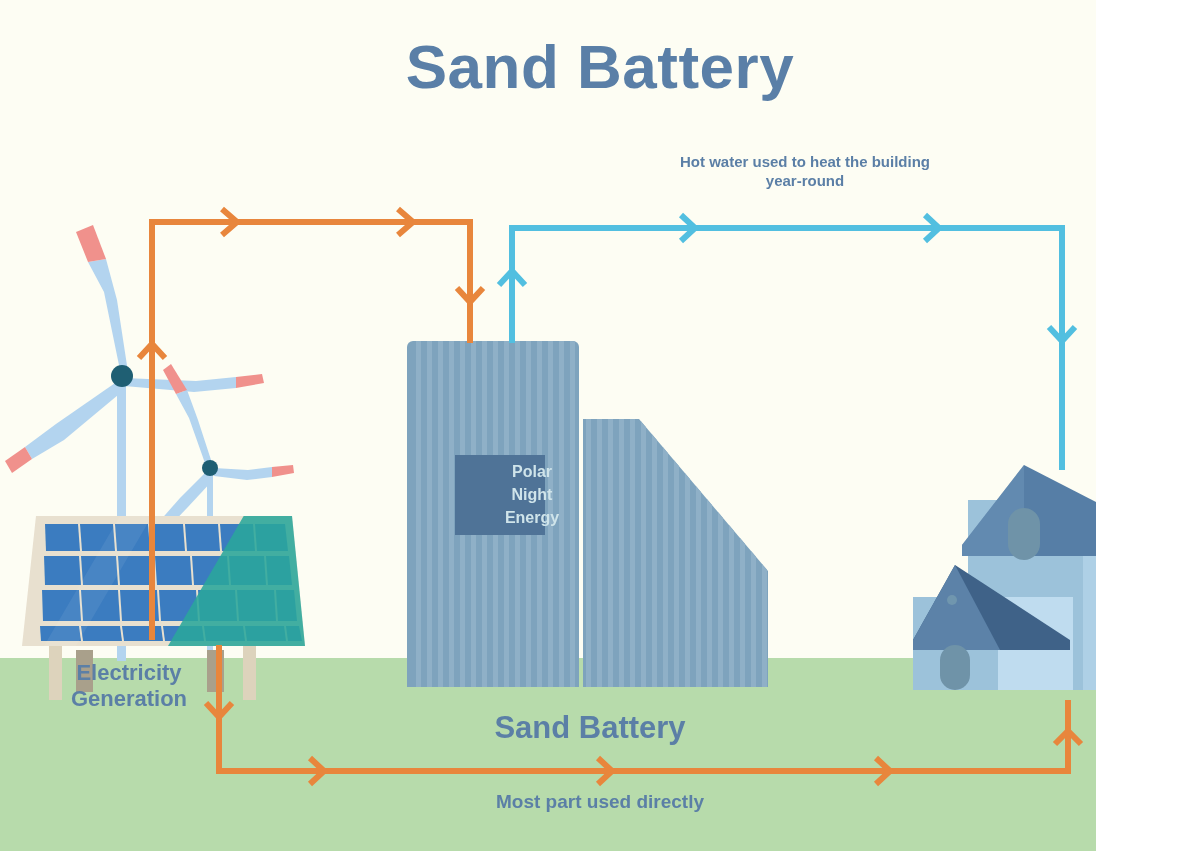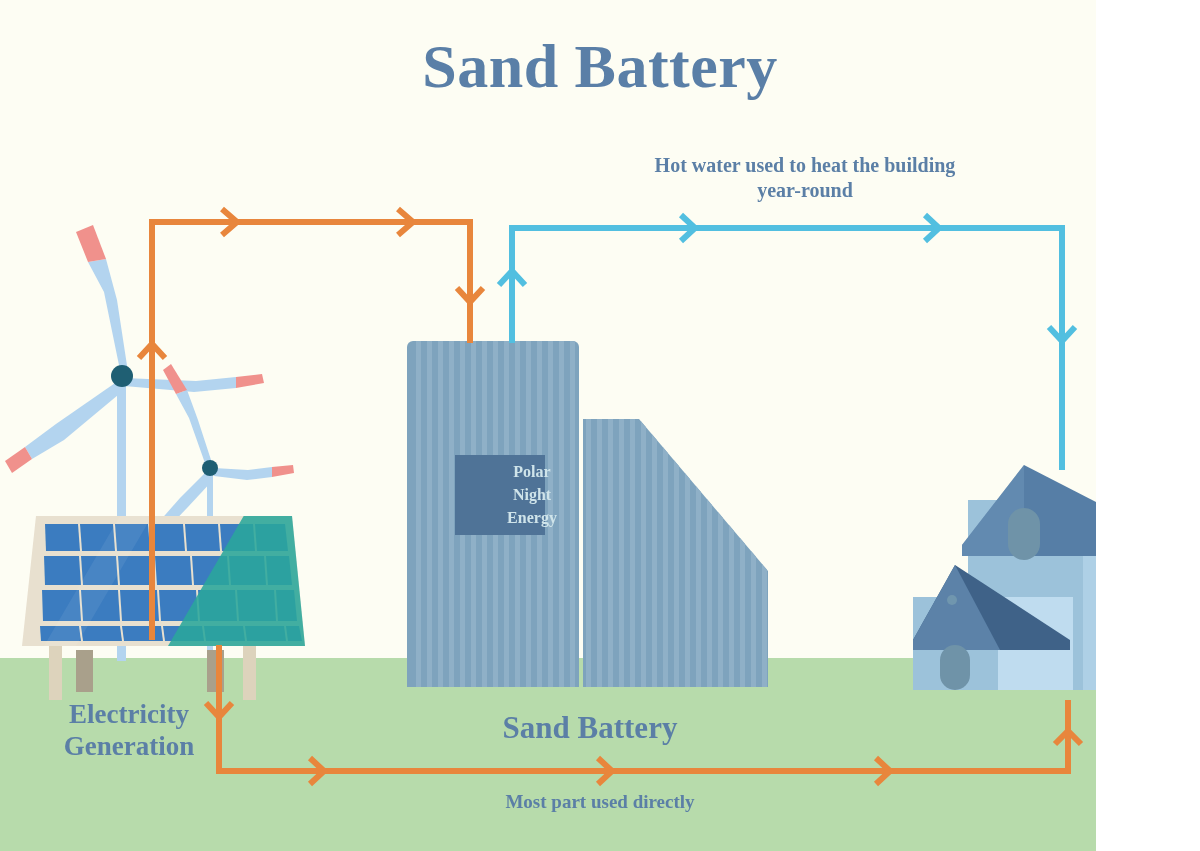--- a/index.html
+++ b/index.html
@@ -7,21 +7,21 @@
     margin: 0;
     padding: 0;
     background: #ffffff;
   }
   #stage {
     position: relative;
     width: 1096px;
     height: 851px;
     overflow: hidden;
     background: #fdfdf3;
-    font-family: Liberation Serif, serif;
+    font-family: Liberation Sans, sans-serif;
   }
   #ground {
     position: absolute;
     left: 0;
     top: 658px;
     width: 1200px;
     height: 193px;
     background: #b7dbab;
   }
   #scene {
@@ -51,27 +51,27 @@
   #label-store {
     left: 148px;
     top: 147px;
     width: 340px;
     font-size: 19px;
   }
   #label-hotwater {
     left: 605px;
     top: 153px;
     width: 400px;
-    font-size: 20px;
+    font-size: 15px;
   }
   #label-elec {
     left: 26px;
-    top: 698px;
+    top: 660px;
     width: 206px;
-    font-size: 27px;
+    font-size: 22px;
     line-height: 1.2;
   }
   #label-sand {
     left: 420px;
     top: 709px;
     width: 340px;
     font-size: 31px;
   }
   #label-direct {
     left: 430px;

